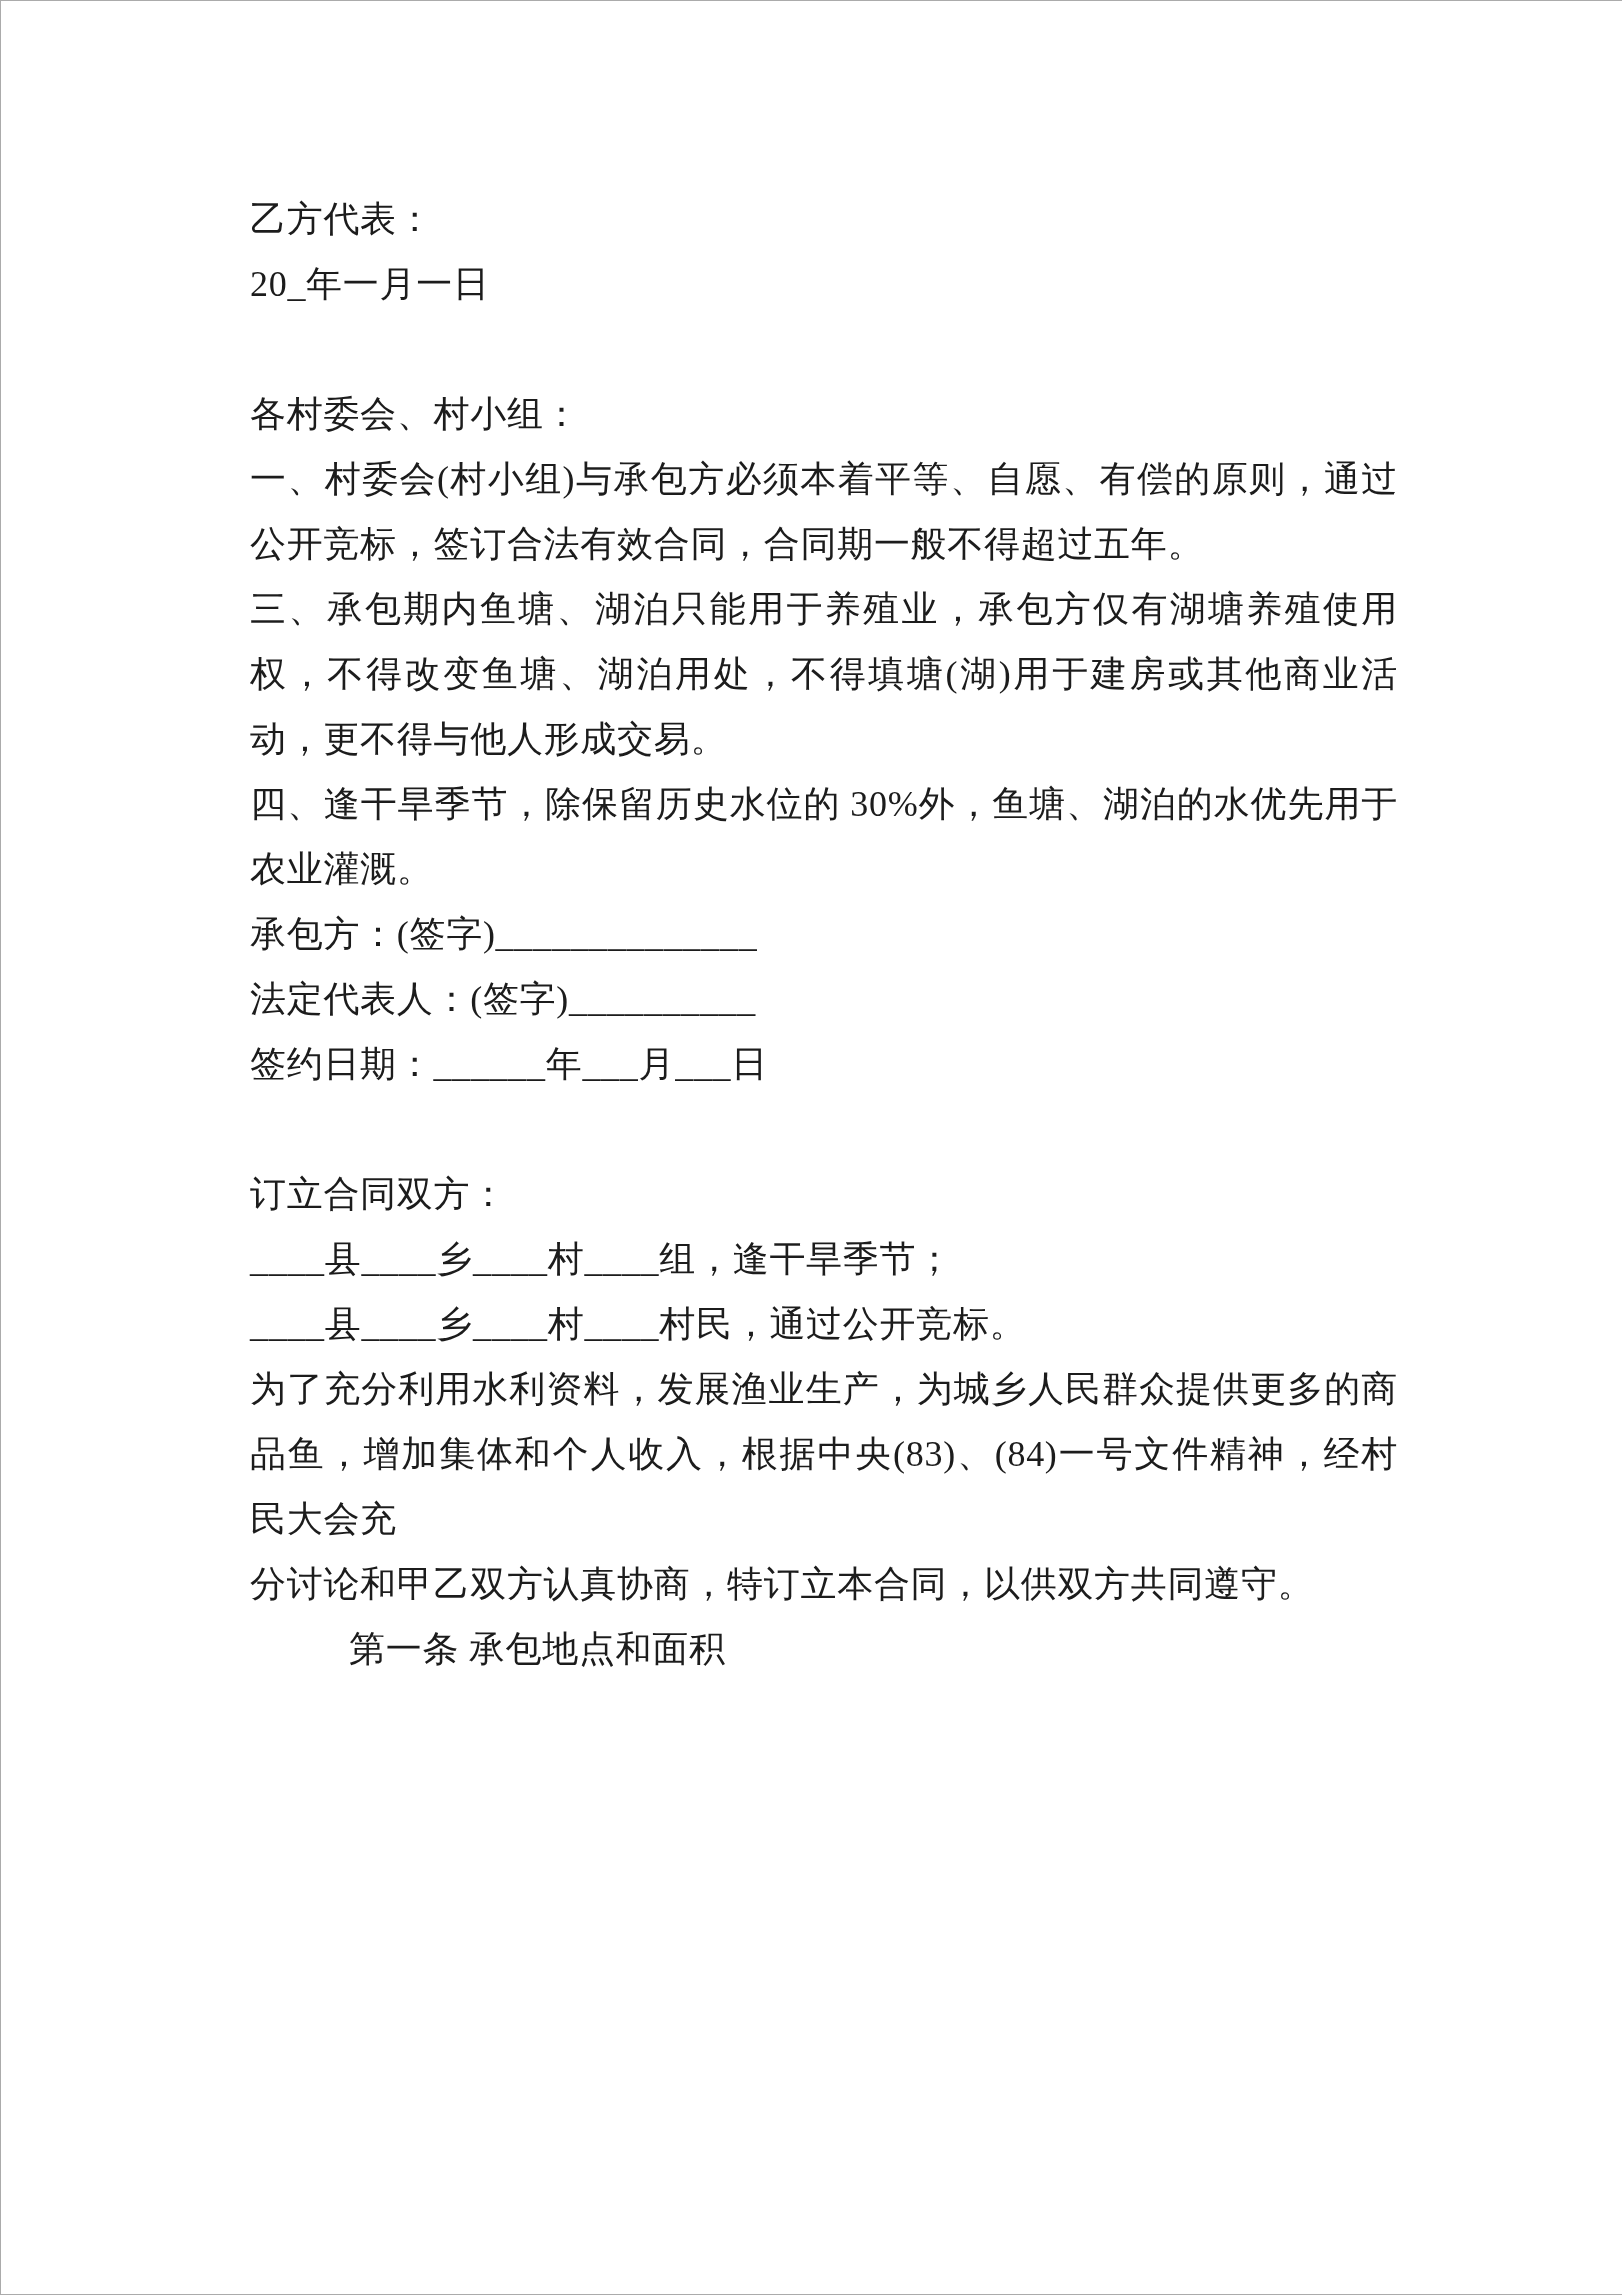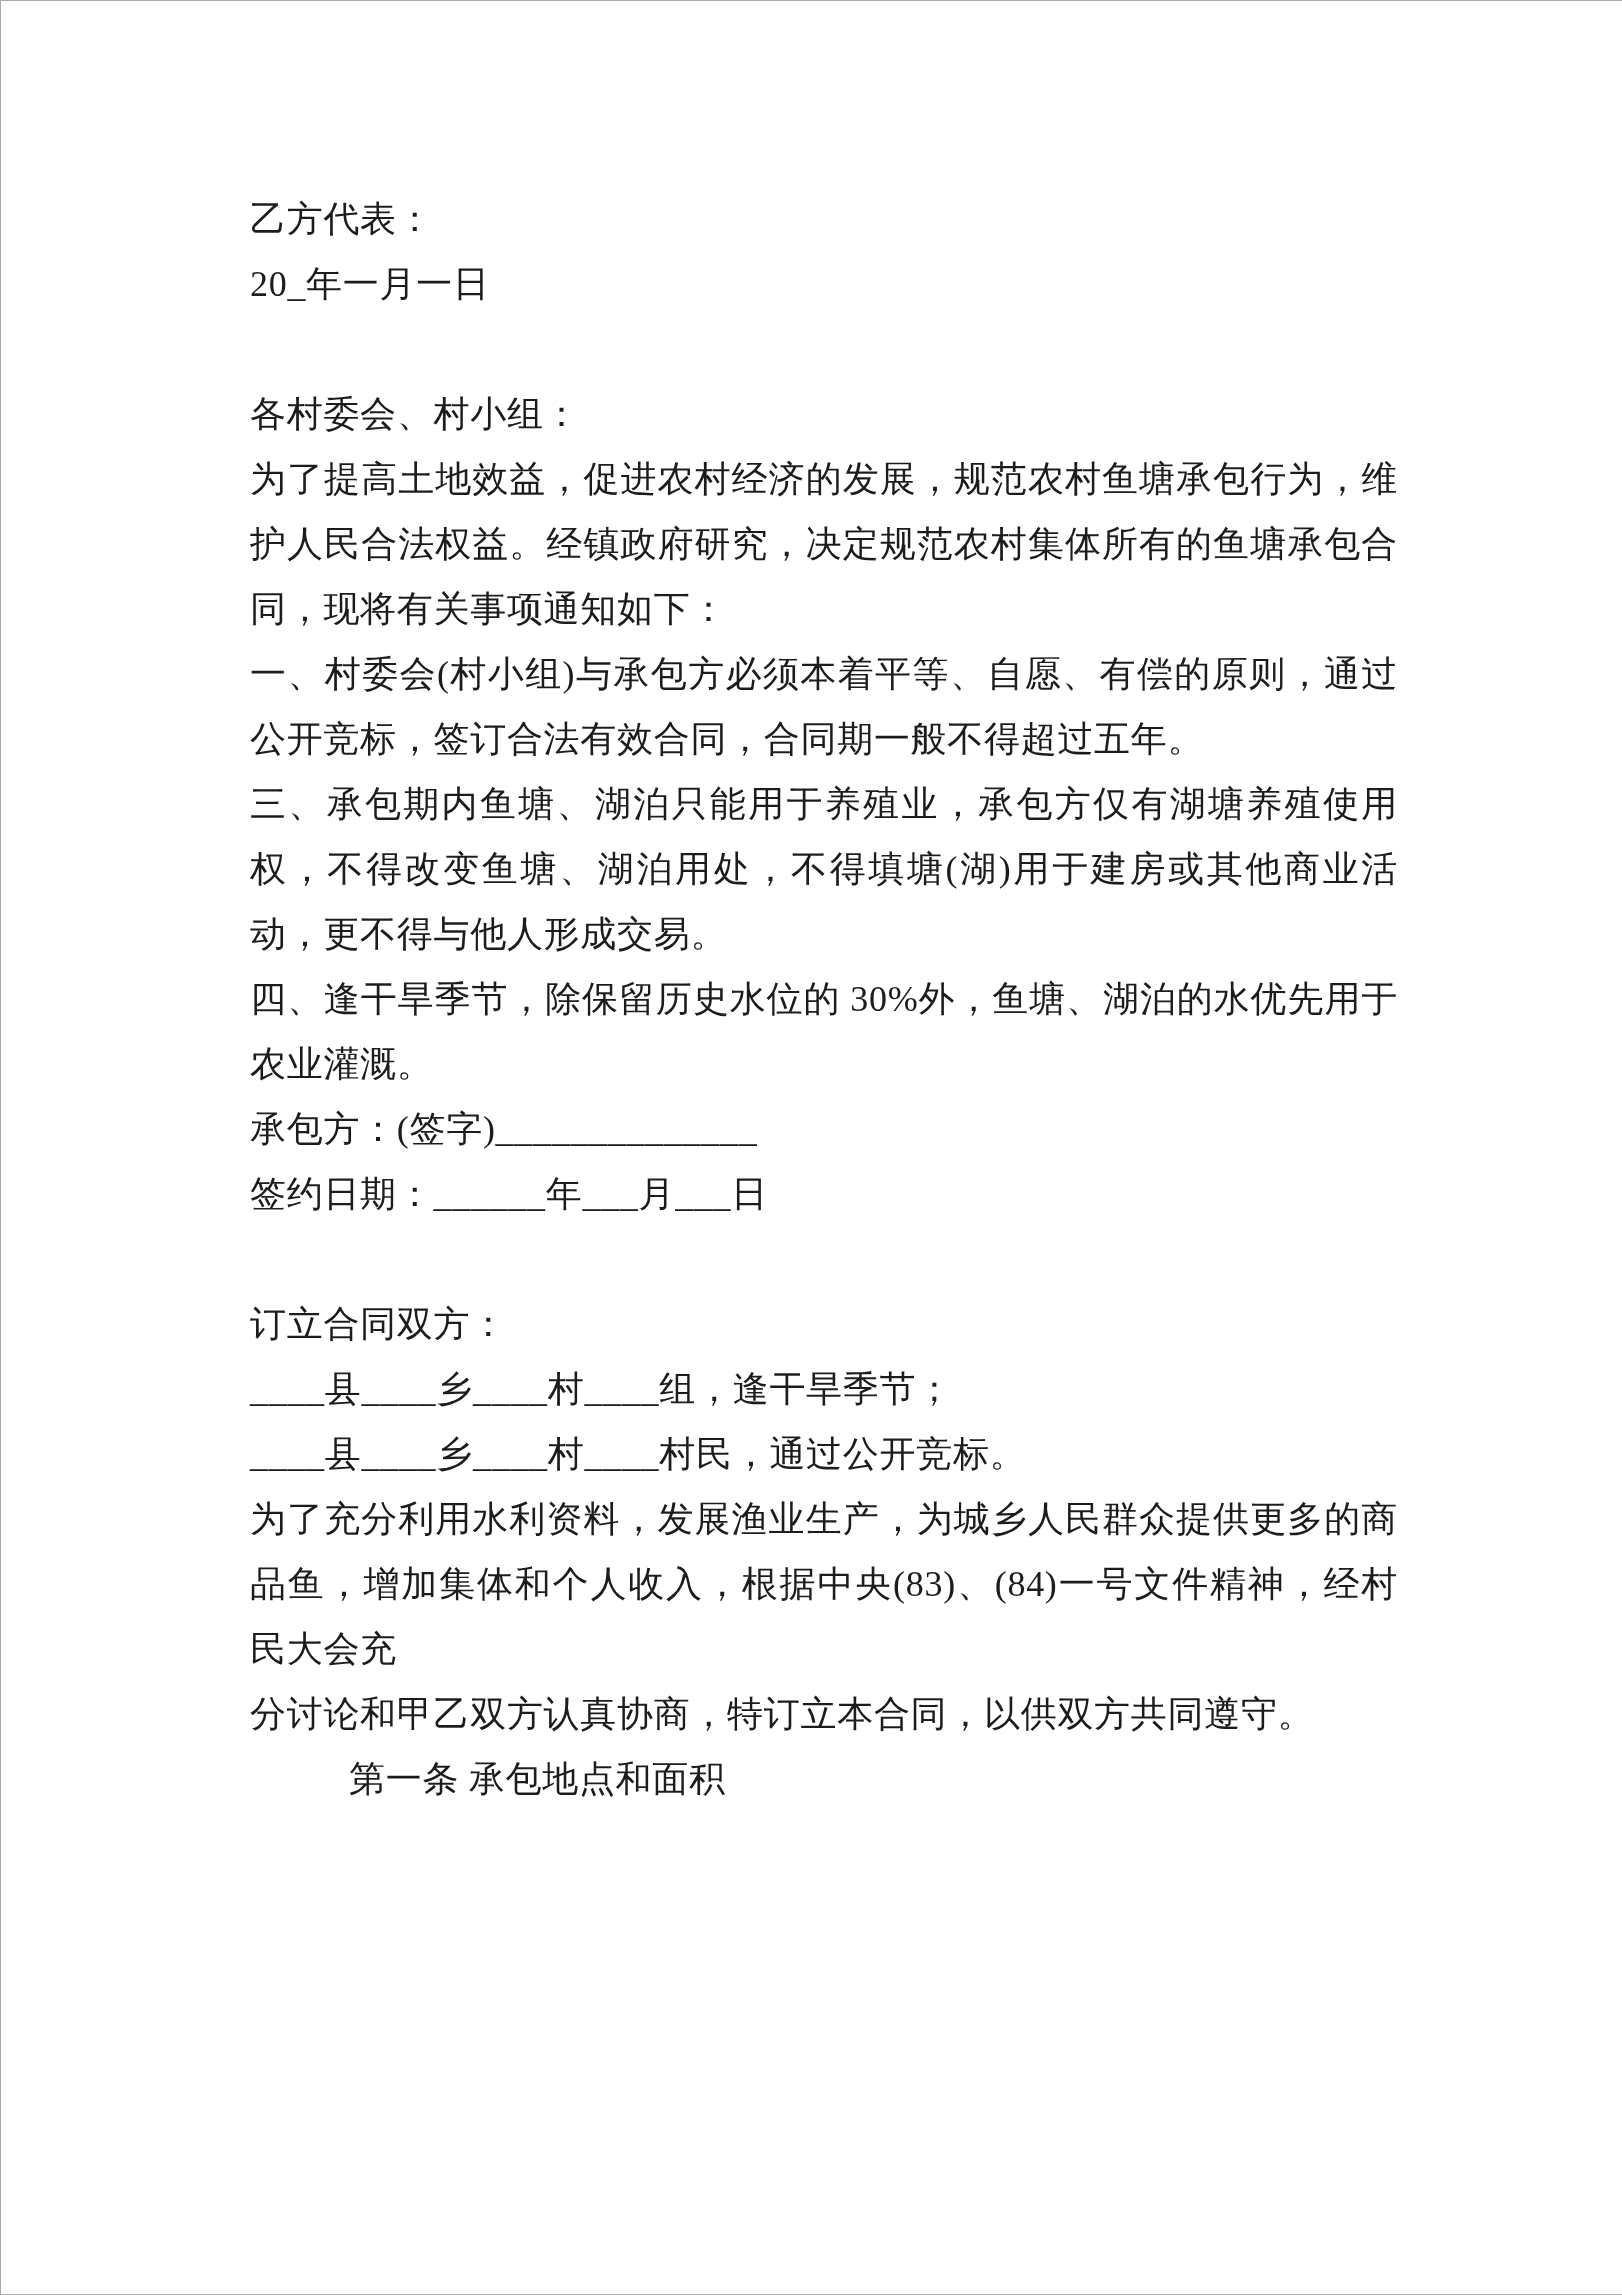--- a/index.html
+++ b/index.html
@@ -43,25 +43,25 @@
 </style>
 </head>
 <body>
 
 <div class="page">
   <div class="content">
       <p class="para">乙方代表：</p>
       <p class="para">20_年一月一日</p>
       <p class="para blank"></p>
       <p class="para">各村委会、村小组：</p>
-      <p class="para">为了提高土地效益，促进农村经济的发展，规范农村鱼塘承包行为，维护人民合法权益。经镇政府研究，决定规范农村集体所有的鱼塘承包合同，现将有关事项通知如下：</p>
       <p class="para">一、村委会(村小组)与承包方必须本着平等、自愿、有偿的原则，通过公开竞标，签订合法有效合同，合同期一般不得超过五年。</p>
       <p class="para">三、承包期内鱼塘、湖泊只能用于养殖业，承包方仅有湖塘养殖使用权，不得改变鱼塘、湖泊用处，不得填塘(湖)用于建房或其他商业活动，更不得与他人形成交易。</p>
       <p class="para">四、逢干旱季节，除保留历史水位的 30%外，鱼塘、湖泊的水优先用于农业灌溉。</p>
       <p class="para">承包方：(签字)______________</p>
+      <p class="para">法定代表人：(签字)__________</p>
       <p class="para">签约日期：______年___月___日</p>
       <p class="para blank"></p>
       <p class="para">订立合同双方：</p>
       <p class="para">____县____乡____村____组，逢干旱季节；</p>
       <p class="para">____县____乡____村____村民，通过公开竞标。</p>
       <p class="para">为了充分利用水利资料，发展渔业生产，为城乡人民群众提供更多的商品鱼，增加集体和个人收入，根据中央(83)、(84)一号文件精神，经村民大会充</p>
       <p class="para">分讨论和甲乙双方认真协商，特订立本合同，以供双方共同遵守。</p>
       <p class="para indent">第一条 承包地点和面积</p>
     </div>
 </div>

